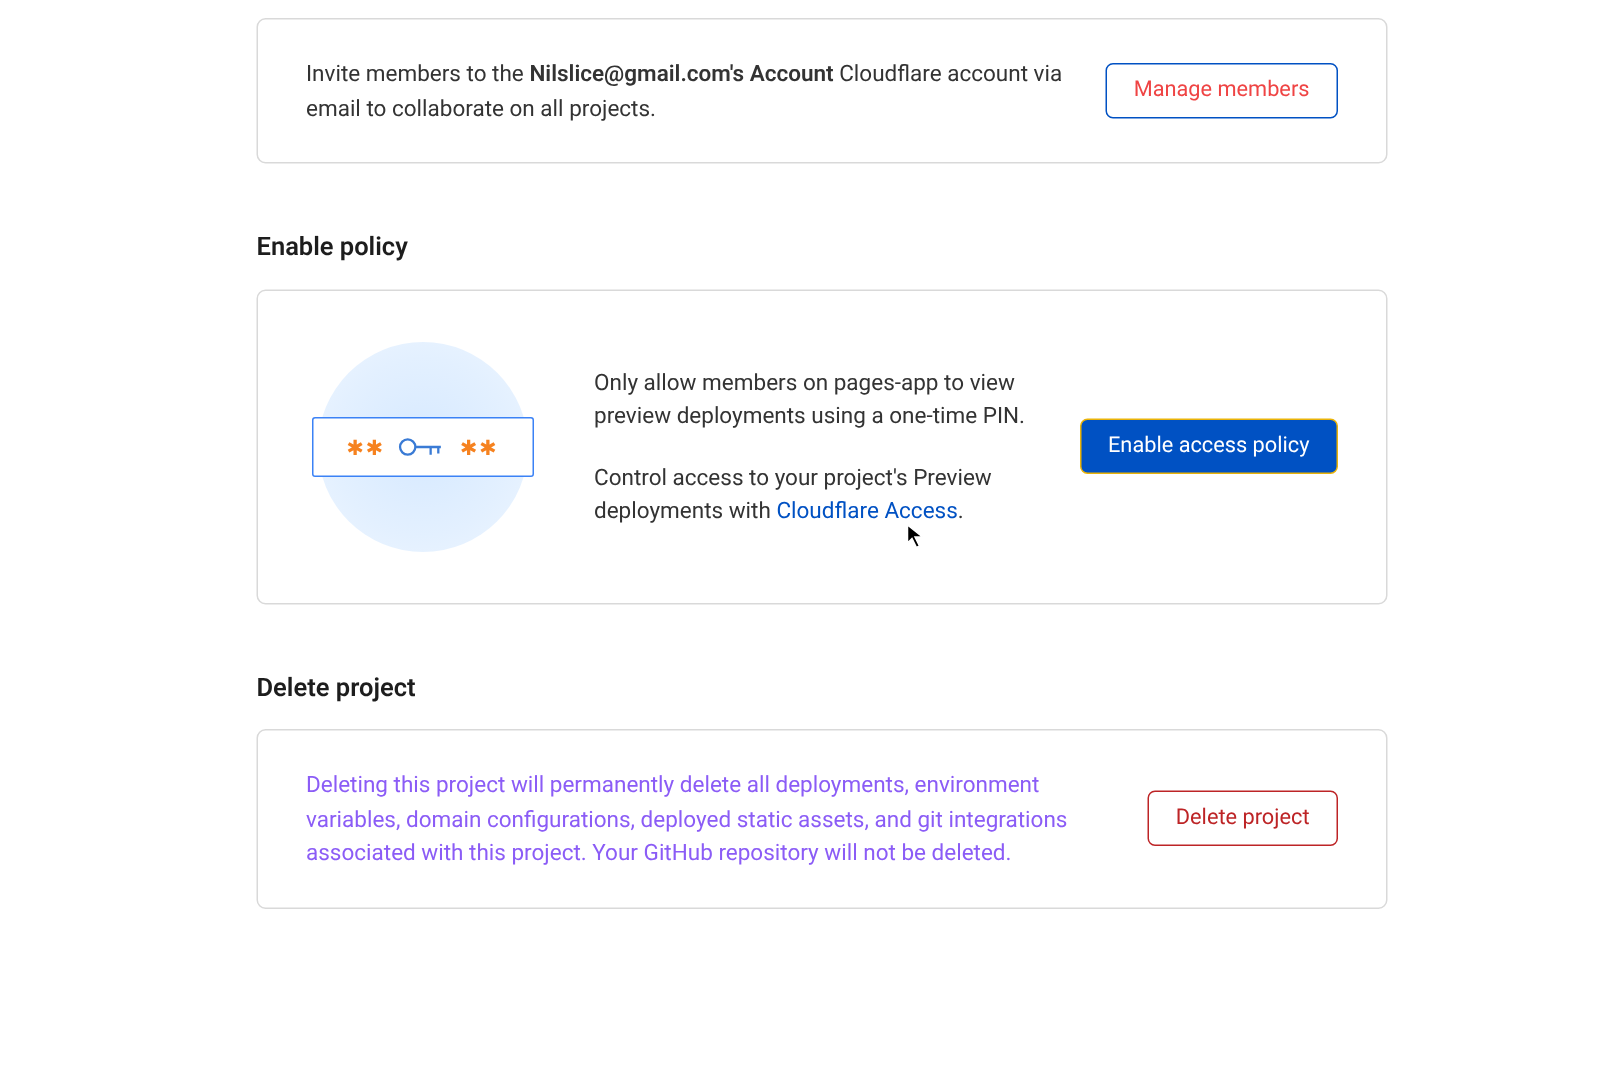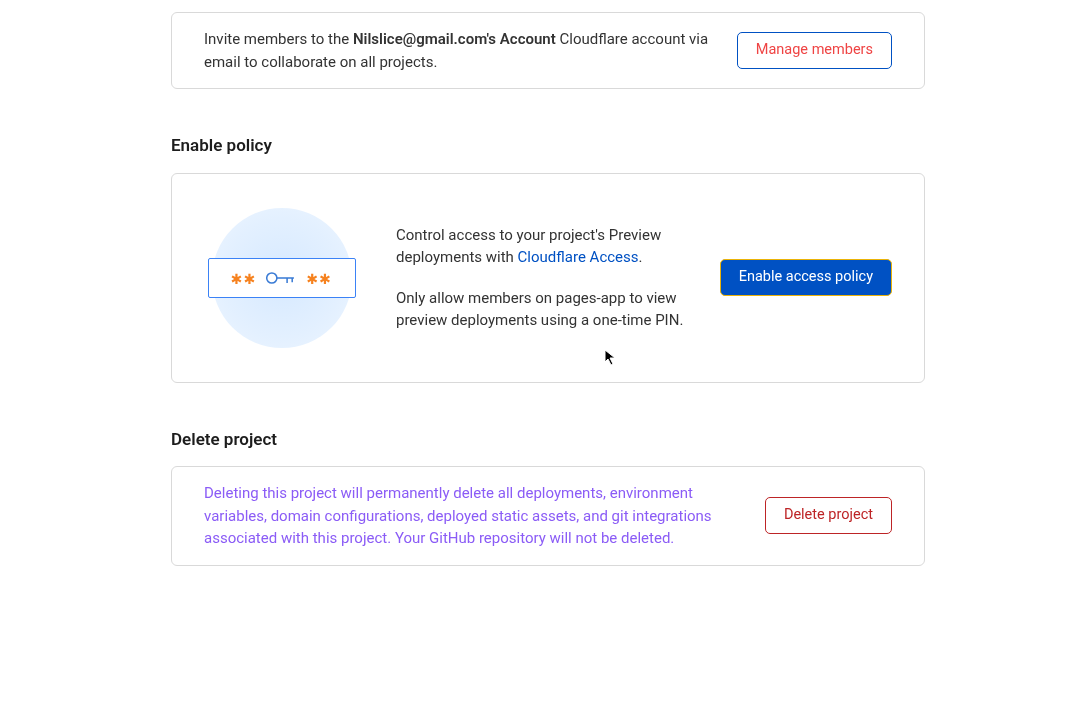--- a/index.html
+++ b/index.html
@@ -14,21 +14,21 @@
     }
     .container {
       width: 754px;
       margin-left: 171px;
       padding-top: 12px;
     }
     .card {
       border: 1px solid #d9d9d9;
       border-radius: 6px;
       background: #ffffff;
-      padding: 15px 32px;
+      padding: 25px 32px;
       display: flex;
       align-items: center;
       gap: 20px;
     }
     .section-title {
       font-size: 17px;
       font-weight: 600;
       color: #1d1d1d;
       margin-top: 44px;
       margin-bottom: 14px;
@@ -154,24 +154,24 @@
         <svg class="key-svg" viewBox="0 0 40 24">
           <circle cx="8" cy="12" r="6" fill="none" stroke="#3a7bd5" stroke-width="1.8"></circle>
           <line x1="14" y1="12" x2="34" y2="12" stroke="#3a7bd5" stroke-width="1.8"></line>
           <line x1="26" y1="12" x2="26" y2="18" stroke="#3a7bd5" stroke-width="1.8"></line>
           <line x1="32" y1="12" x2="32" y2="17" stroke="#3a7bd5" stroke-width="1.8"></line>
         </svg>
         <span class="asterisks">✱✱</span>
       </div>
     </div>
     <div class="access-text">
+      <p>Only allow members on pages-app to view preview deployments using a one-time PIN.</p>
       <p>
         <span>Control access to your project's Preview deployments with </span><a href="#" class="link">Cloudflare Access</a><span>.</span>
       </p>
-      <p>Only allow members on pages-app to view preview deployments using a one-time PIN.</p>
     </div>
     <button class="btn btn-primary">Enable access policy</button>
   </div>
 
   <h2 class="section-title">Delete project</h2>
   <div class="card">
     <div class="delete-text">Deleting this project will permanently delete all deployments, environment variables, domain configurations, deployed static assets, and git integrations associated with this project. Your GitHub repository will not be deleted.</div>
     <button class="btn btn-outline-red">Delete project</button>
   </div>
 

